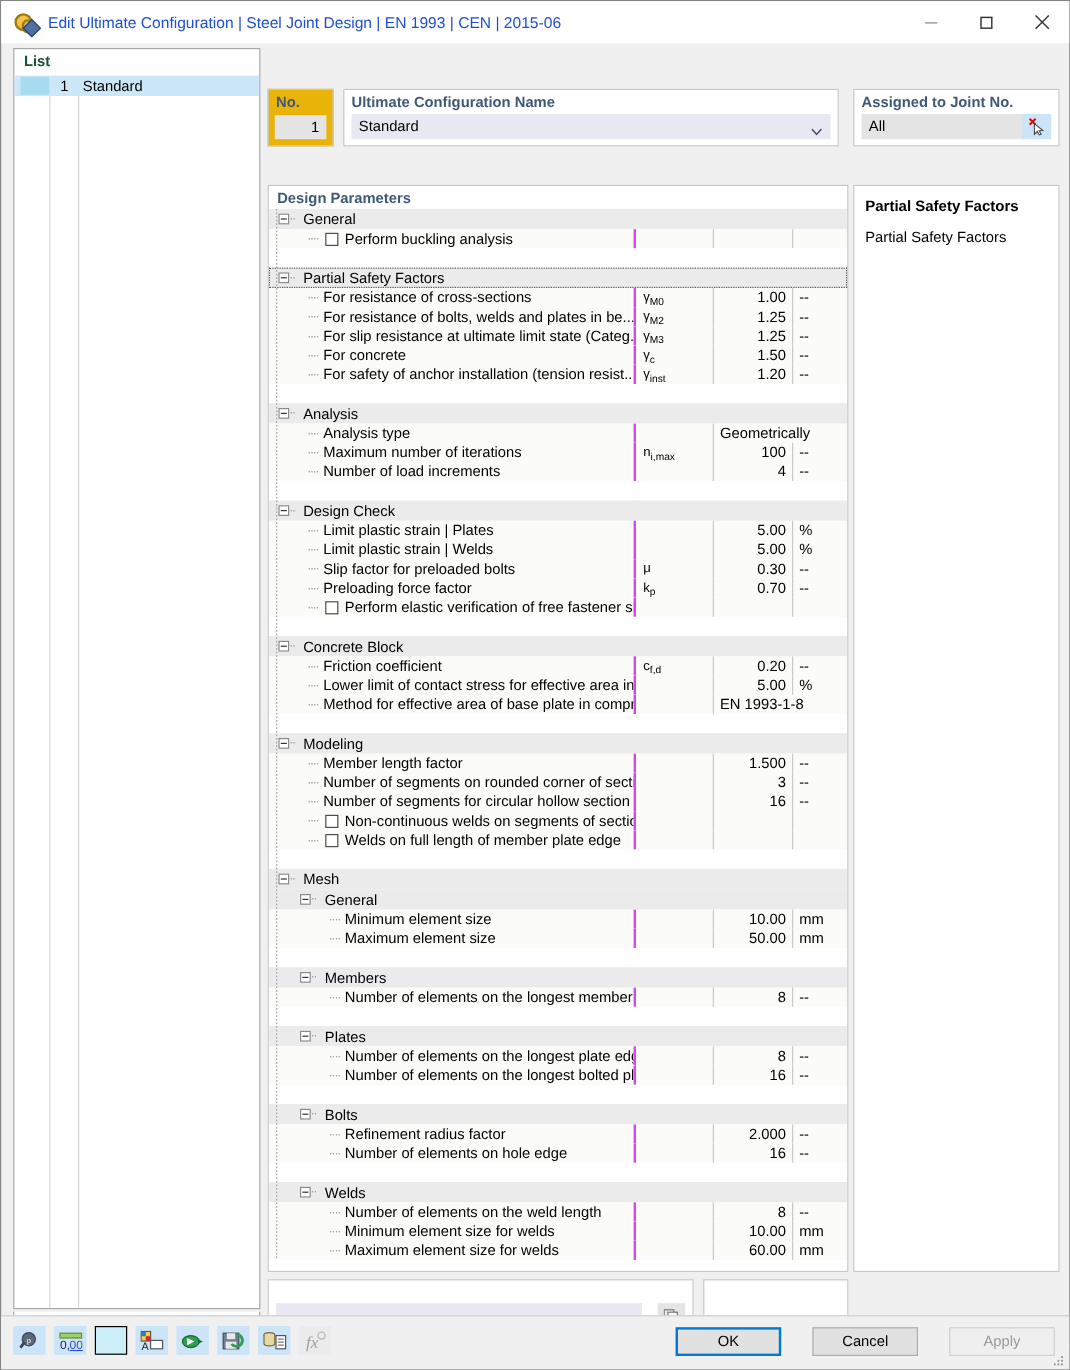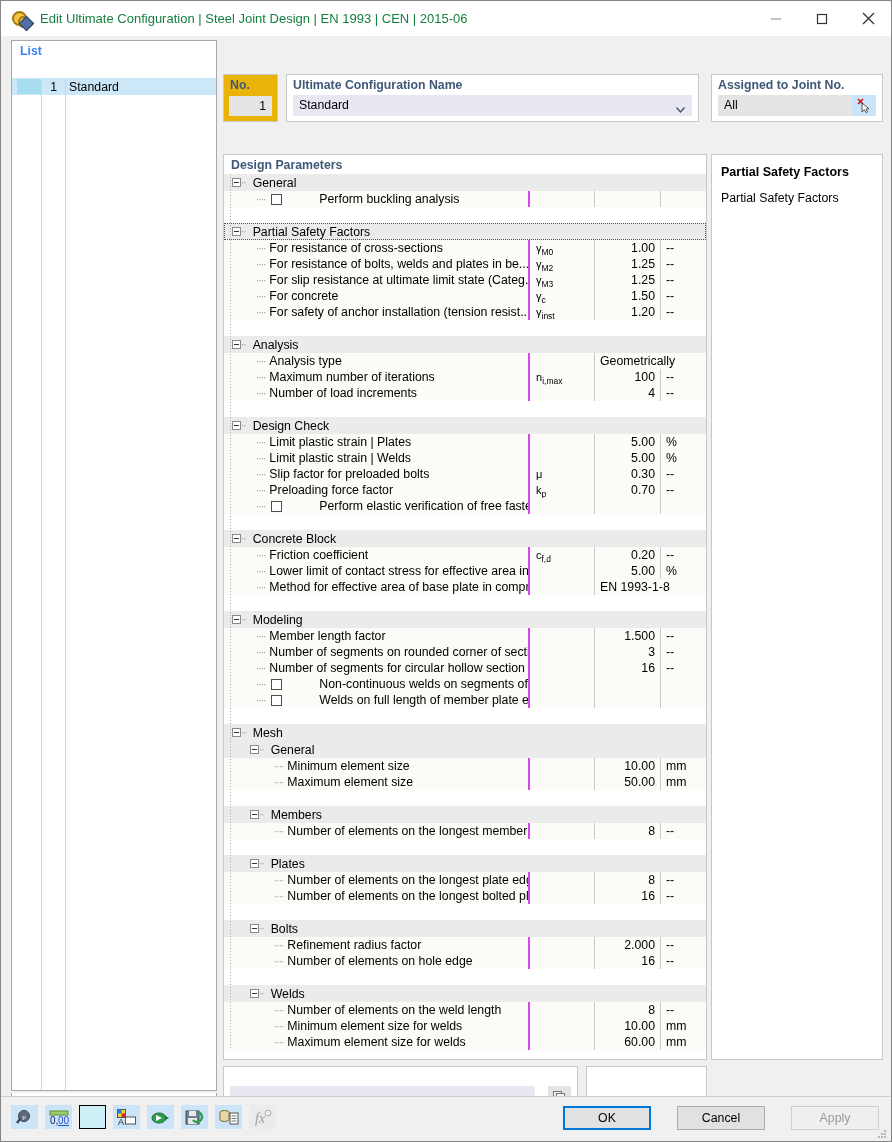--- a/index.html
+++ b/index.html
@@ -33,36 +33,36 @@
     border-radius:50%; background:#f5c242; border:2px solid #9c7a13;
   }
   .title-icon .ring::after{
     content:""; position:absolute; left:4px; top:3px; width:6px; height:8px;
     border-radius:50%; border:2px solid #9c7a13;
   }
   .title-icon .tag {
     position:absolute; right:0; bottom:1px; width:11px; height:11px;
     background:#4f6fa5; border:1px solid #2e4кость; transform:rotate(45deg);
   }
-  .title-text { font-size:13px; color:#15803d; white-space:nowrap; }
+  .title-text { font-size:13px; color:#1d4ed8; white-space:nowrap; }
   .win-controls { margin-left:auto; display:flex; height:35px; }
   .win-btn {
     width:46px; height:35px; display:flex; align-items:center; justify-content:center;
   }
   .win-btn svg { display:block; }
   
   .body-area { flex:1 1 auto; position:relative; }
 
   
   .list-panel {
     position:absolute; left:10px; top:4px; width:206px; bottom:50px;
     background:#fff; border:1px solid #a8a8a8;
   }
   .list-header {
-    height:37px; padding:3px 0 0 8px; font-weight:bold; color:#3b82f6; font-size:12.3px;
+    height:22px; padding:3px 0 0 8px; font-weight:bold; color:#14532d; font-size:12.3px;
   }
   .list-row {
     display:flex; align-items:center; height:17px;
     background:#cce8f8; font-size:12.3px;
   }
   .list-swatch { width:24px; height:15px; margin-left:5px; background:#a7dcf0;}
   .list-no { width:22px; text-align:right; padding-right:6px; }
   .list-name { padding-left:6px; }
   .list-grid {
     position:absolute; left:0; right:0; top:39px; bottom:0;
@@ -145,21 +145,21 @@
   }
   .group.dotted { outline:1px dotted #555; outline-offset:-1px; }
   .expander {
     width:9px; height:9px; border:1px solid #8a8a8a; background:#fff;
     position:relative; flex:0 0 9px;
   }
   .expander::before {
     content:""; position:absolute; left:1px; top:3px; width:5px; height:1px; background:#333;
   }
   .g-label { padding-left:7px; }
-  .cell-name { flex:1 1 auto; overflow:hidden; white-space:nowrap; padding-left:4px;gap:32px; }
+  .cell-name { flex:1 1 auto; overflow:hidden; white-space:nowrap; padding-left:4px; }
   .cell-sym  { flex:0 0 66px; border-left:2px solid #d946ef; padding-left:6px; height:16px; line-height:16px; font-size:11px; }
   .cell-val  { flex:0 0 66px; border-left:1px solid #c9c9c9; text-align:right; padding-right:5px; height:16px; line-height:16px;}
   .cell-unit { flex:0 0 46px; border-left:1px solid #c9c9c9; padding-left:5px; height:16px; line-height:16px;}
   .cell-wide { flex:0 0 112px; border-left:1px solid #c9c9c9; padding-left:5px; height:16px; line-height:16px;}
   .tree-dash {
     flex:0 0 auto; color:#9a9a9a; font-size:10px; letter-spacing:-1px; white-space:pre;
   }
   .chk {
     width:11px; height:11px; border:1px solid #4d4d4d; background:#fff;
     flex:0 0 11px; margin-right:5px;

